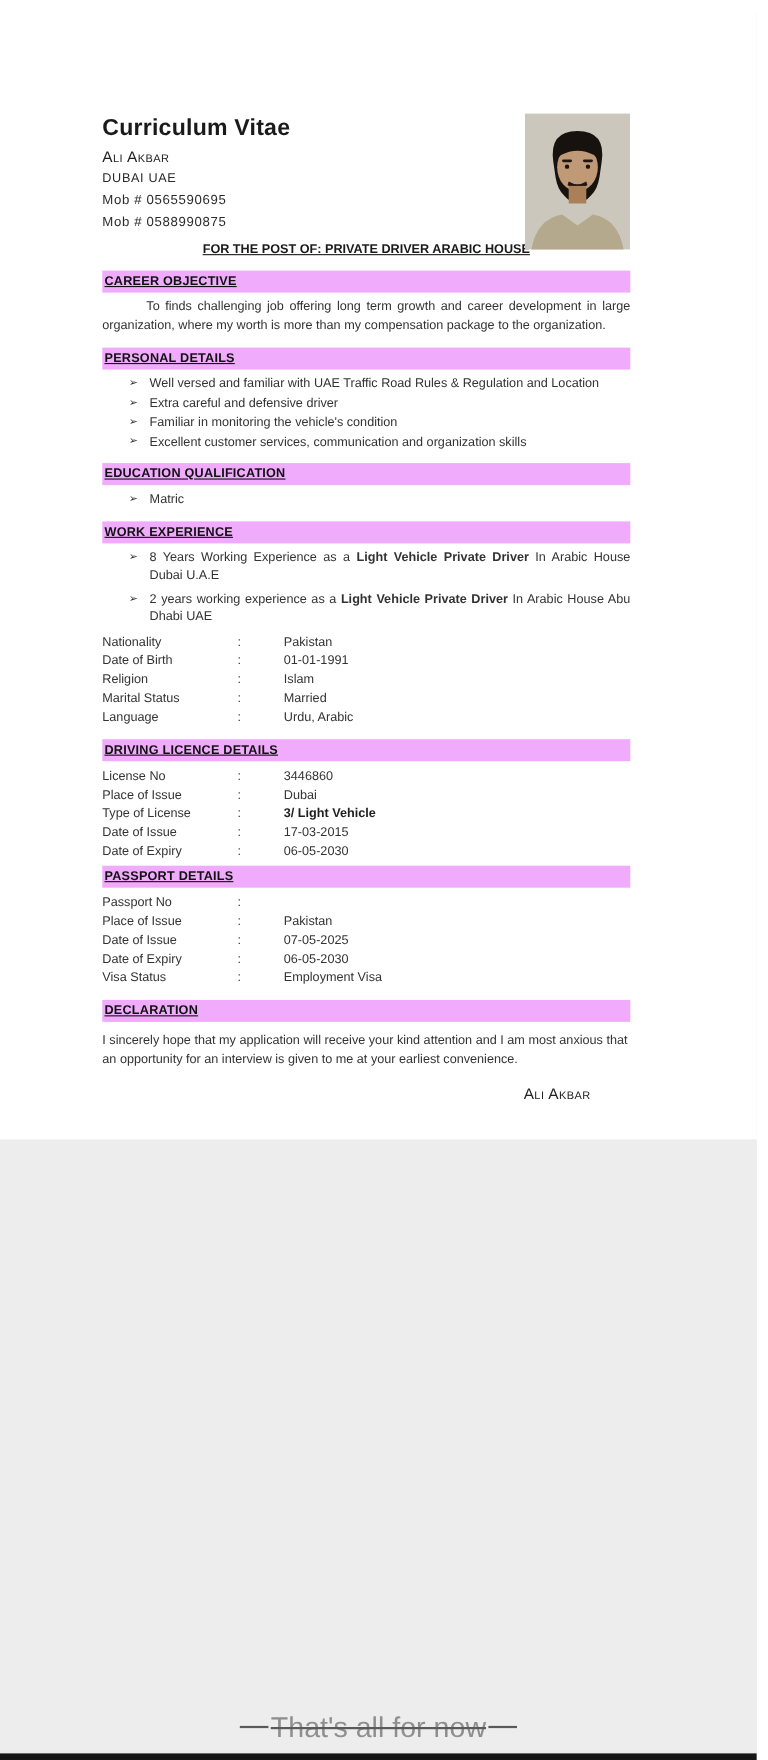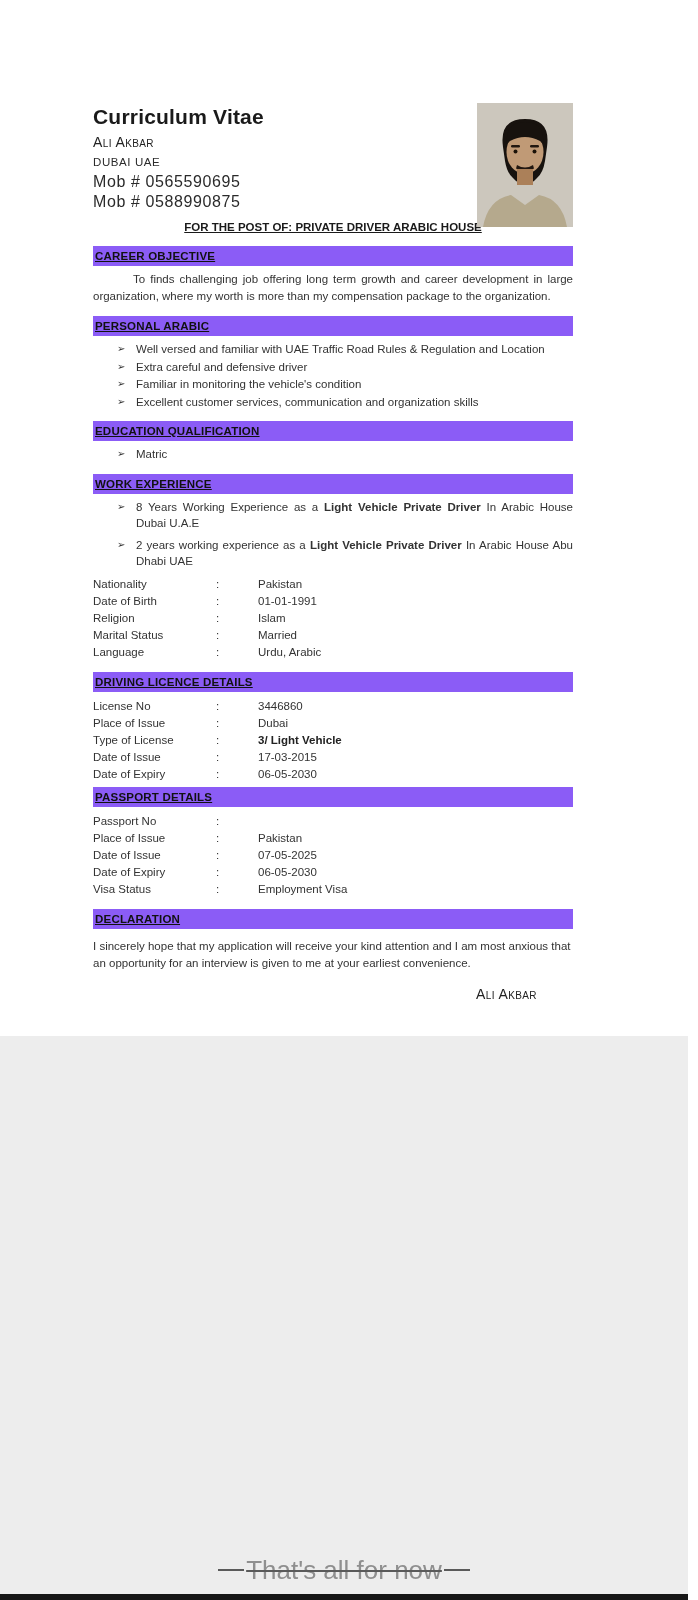--- a/index.html
+++ b/index.html
@@ -32,27 +32,27 @@
   .title {
     font-size:21px; font-weight:700; color:#1a1a1a;
     line-height:1.15; letter-spacing:.2px;
   }
   .name {
     font-variant:small-caps;
     font-size:14px; color:#222; letter-spacing:.4px;
     margin-top:5px; line-height:17px;
   }
   .loc { font-size:11.5px; margin-top:3px; line-height:16px; letter-spacing:.6px; color:#2b2b2b; }
-  .mob { font-size:16px; margin-top:3px; line-height:17px; letter-spacing:.6px; color:#2b2b2b; }
+  .mob { font-size:12px; margin-top:3px; line-height:17px; letter-spacing:.6px; color:#2b2b2b; }
   .post-line {
     text-align:center; font-weight:700; text-decoration:underline;
     font-size:11.5px; color:#1a1a1a; margin-top:9px; line-height:16px;
   }
   .section-bar {
-    background:#8b5cf6;
+    background:#f0abfc;
     margin-top:11px;
     padding:1px 2px 2px 2px;
     line-height:15px;
   }
   .section-heading {
     font-weight:700; font-size:11.5px; color:#111;
     text-decoration:underline; letter-spacing:.2px;
   }
   .objective {
     margin-top:5px; font-size:11.5px; line-height:17px;
@@ -122,21 +122,21 @@
     <div class="mob">Mob # 0565590695</div>
     <div class="mob">Mob # 0588990875</div>
     <div class="post-line">FOR THE POST OF: PRIVATE DRIVER ARABIC HOUSE</div>
 
     <div class="section-bar">
       <span class="section-heading">CAREER OBJECTIVE</span>
     </div>
     <p class="objective">To finds challenging job offering long term growth and career development in large organization, where my worth is more than my compensation package to the organization.</p>
 
     <div class="section-bar">
-      <span class="section-heading">PERSONAL ARABIC</span>
+      <span class="section-heading">PERSONAL DETAILS</span>
     </div>
     <div class="bullets">
       <div class="bullet">
         <span class="arrow">➢</span>
         <span class="btext">Well versed and familiar with UAE Traffic Road Rules &amp; Regulation and Location</span>
       </div>
       <div class="bullet">
         <span class="arrow">➢</span>
         <span class="btext">Extra careful and defensive driver</span>
       </div>

